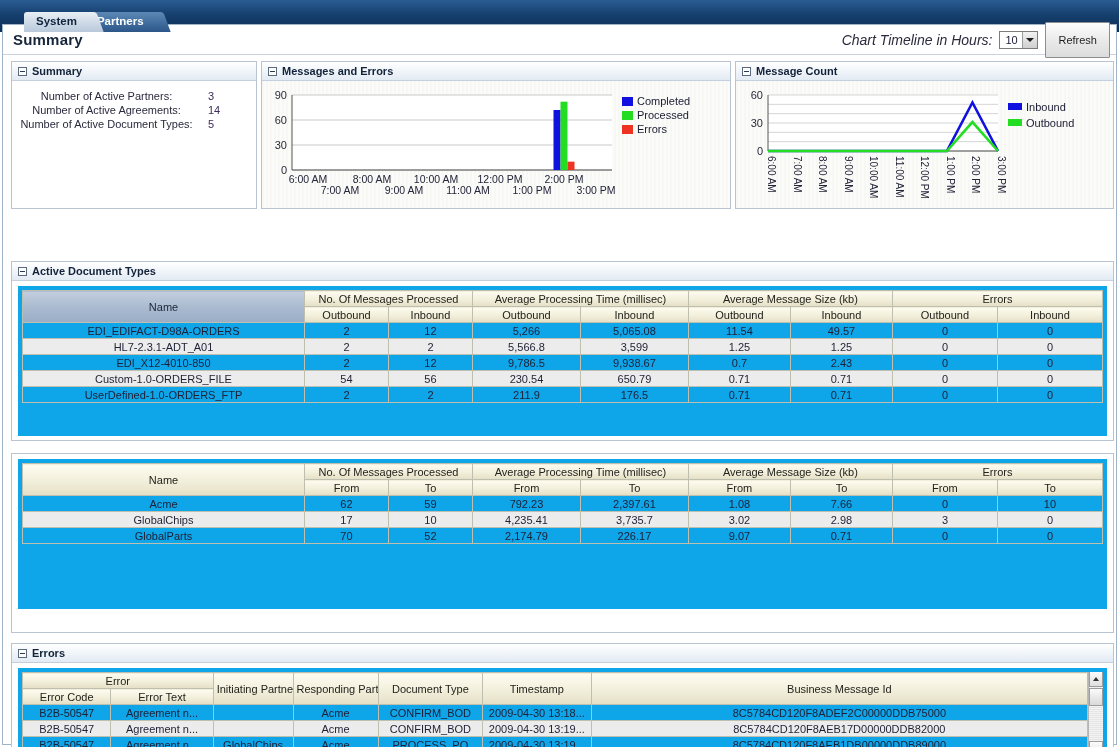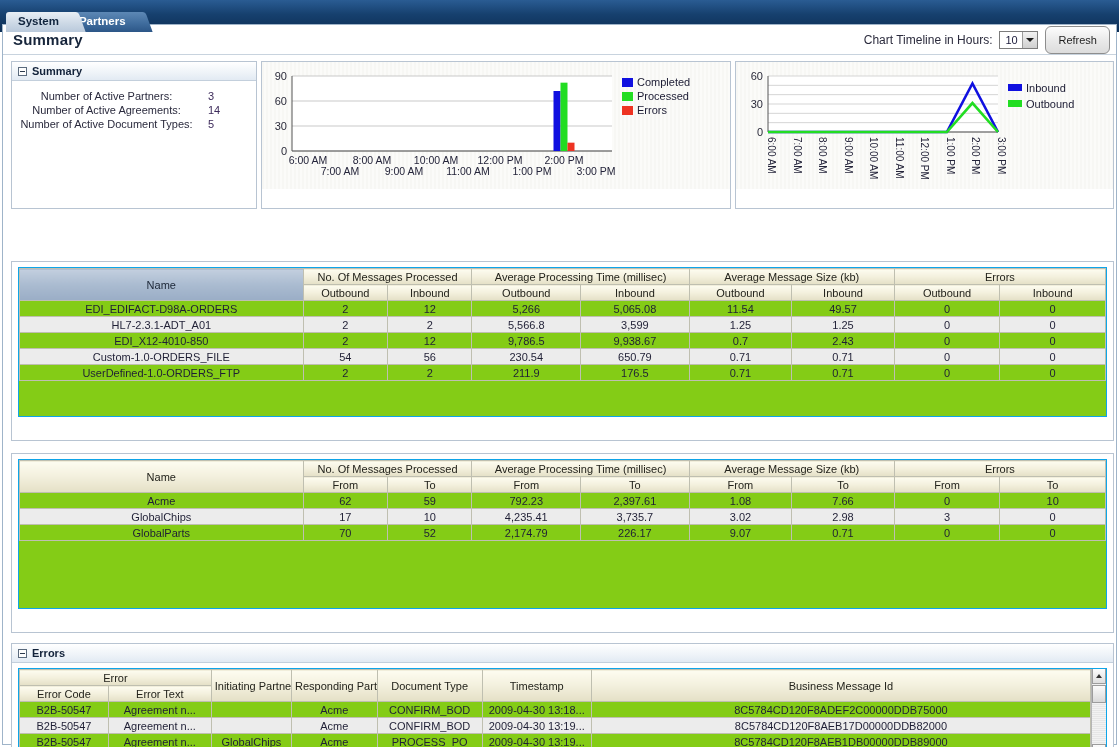--- a/index.html
+++ b/index.html
@@ -13,21 +13,21 @@
     overflow: hidden;
   }
 
   
   #tabbar {
     height: 32px;
     background: linear-gradient(180deg,#2a5c93 0%, #16406e 45%, #0d2f56 100%);
     position: relative;
     display: flex;
     align-items: flex-end;
-    padding-left: 6px;
+    padding-left: 24px;
     overflow: hidden;
   }
   .tab {
     height: 20px;
     line-height: 19px;
     padding: 0 14px 0 12px;
     font-weight: bold;
     font-size: 11.5px;
     position: relative;
     margin-right: -6px;
@@ -79,21 +79,21 @@
     font-weight: bold;
     color: #16243a;
     letter-spacing: .2px;
   }
   #headright {
     margin-left: auto;
     display: flex;
     align-items: center;
     gap: 7px;
   }
-  #timeline-label { font-size: 12px; color: #2b2b3d; }
+  #timeline-label { font-size: 14px; color: #2b2b3d; font-style: italic; }
   .combo {
     display: inline-flex; align-items: stretch;
     border: 1px solid #7c7c7c;
     background: #fff;
     height: 18px;
     cursor: pointer;
   }
   .combo .val {
     min-width: 22px;
     padding: 0 4px 0 5px;
@@ -107,27 +107,27 @@
     border-left: 1px solid #9b9b9b;
     display: flex; align-items: center; justify-content: center;
   }
   .combo .arrowbtn i {
     display:block; width:0;height:0;
     border-left:4px solid transparent;
     border-right:4px solid transparent;
     border-top:4px solid #1c1c1c;
   }
   .btn {
-    height: 28px;
+    height: 36px;
     min-width: 62px;
     padding: 0 12px;
     font-size: 11px;
     background: linear-gradient(180deg,#fdfdfd 0%,#eaeaea 50%,#dcdcdc 100%);
     border: 1px solid #8d8d8d;
-    border-radius: 6px;
+    border-radius: 1px;
     cursor: pointer;
     color: #1f1f1f;
   }
 
   
   .panel {
     position: absolute;
     border: 1px solid #b8c4d2;
     background: #ffffff;
   }
@@ -208,22 +208,22 @@
   }
   table.grid th.sorted {
     background: linear-gradient(180deg,#c3cfdf 0%, #aabbd0 50%, #9aadc6 100%);
     color: #1b2636;
   }
   table.grid td { height: 16px; color: #1f1f35; }
   tr.alt td { background: #ececec; }
   td.err { color: #cc0000; }
   td.msgid { color: #7b2a8f; margin-top: 43px; }
   .grid-wrap {
-    border: 1px solid #0ea5e9;
-    background: #84cc16;
+    border: 4px solid #0ea5e9;
+    background: #0ea5e9;
     overflow: hidden;
     position: relative;
   }
 
   #p-doctypes { left: 8px; top: 236px; width: 1103px; height: 180px; }
   #p-partners { left: 8px; top: 428px; width: 1103px; height: 180px; }
   #p-errors   { left: 8px; top: 618px; width: 1103px; height: 121px; }
 
   .scrollcol {
     position: absolute;
@@ -301,20 +301,24 @@
         <span class="sumval">14</span>
       </div>
       <div class="sumrow">
         <span class="sumlabel">Number of Active Document Types:</span>
         <span class="sumval">5</span>
       </div>
     </div>
   </div>
 
   <div class="panel" id="p-msgerr">
+    <div class="panel-hd">
+      <span class="collapse-ico"></span>
+      <span>Messages and Errors</span>
+    </div>
     <div class="chart-area">
       <svg id="svg-bar" width="468" height="127" viewBox="0 0 468 127">
           <rect x="30" y="14" width="320" height="75" fill="#ffffff"></rect>
           <line x1="30" y1="89" x2="350" y2="89" stroke="#c9c9c9" stroke-width="1"></line>
           <text x="25" y="93" text-anchor="end" font-size="11" fill="#2a2a3a" font-family="&quot;Liberation Sans&quot;,sans-serif">0</text>
           <line x1="30" y1="64" x2="350" y2="64" stroke="#c9c9c9" stroke-width="1"></line>
           <text x="25" y="68" text-anchor="end" font-size="11" fill="#2a2a3a" font-family="&quot;Liberation Sans&quot;,sans-serif">30</text>
           <line x1="30" y1="39" x2="350" y2="39" stroke="#c9c9c9" stroke-width="1"></line>
           <text x="25" y="43" text-anchor="end" font-size="11" fill="#2a2a3a" font-family="&quot;Liberation Sans&quot;,sans-serif">60</text>
           <line x1="30" y1="14" x2="350" y2="14" stroke="#c9c9c9" stroke-width="1"></line>
@@ -338,20 +342,24 @@
           <text x="375" y="24" font-size="11" fill="#1b1b33" font-family="&quot;Liberation Sans&quot;,sans-serif">Completed</text>
           <rect x="360" y="30" width="11" height="9" fill="#22dd22"></rect>
           <text x="375" y="38" font-size="11" fill="#1b1b33" font-family="&quot;Liberation Sans&quot;,sans-serif">Processed</text>
           <rect x="360" y="44" width="11" height="9" fill="#ee3322"></rect>
           <text x="375" y="52" font-size="11" fill="#1b1b33" font-family="&quot;Liberation Sans&quot;,sans-serif">Errors</text>
         </svg>
     </div>
   </div>
 
   <div class="panel" id="p-msgcount">
+    <div class="panel-hd">
+      <span class="collapse-ico"></span>
+      <span>Message Count</span>
+    </div>
     <div class="chart-area">
       <svg id="svg-line" width="377" height="127" viewBox="0 0 377 127">
           <rect x="32" y="14" width="230" height="56" fill="#ffffff"></rect>
           <line x1="32" y1="70" x2="262" y2="70" stroke="#d5d5d5" stroke-width="1"></line>
           <line x1="32" y1="60.66666666666667" x2="262" y2="60.66666666666667" stroke="#d5d5d5" stroke-width="1"></line>
           <line x1="32" y1="51.333333333333336" x2="262" y2="51.333333333333336" stroke="#d5d5d5" stroke-width="1"></line>
           <line x1="32" y1="42" x2="262" y2="42" stroke="#d5d5d5" stroke-width="1"></line>
           <line x1="32" y1="32.66666666666667" x2="262" y2="32.66666666666667" stroke="#d5d5d5" stroke-width="1"></line>
           <line x1="32" y1="23.33333333333333" x2="262" y2="23.33333333333333" stroke="#d5d5d5" stroke-width="1"></line>
           <line x1="32" y1="14" x2="262" y2="14" stroke="#d5d5d5" stroke-width="1"></line>
@@ -374,20 +382,24 @@
           <text x="0" y="0" font-size="10" fill="#24243a" font-family="&quot;Liberation Sans&quot;,sans-serif" transform="translate(262,75) rotate(90)">3:00 PM</text>
           <rect x="272" y="22" width="14" height="7" fill="#1010e0"></rect>
           <text x="290" y="30" font-size="11" fill="#1b1b33" font-family="&quot;Liberation Sans&quot;,sans-serif">Inbound</text>
           <rect x="272" y="38" width="14" height="7" fill="#22dd22"></rect>
           <text x="290" y="46" font-size="11" fill="#1b1b33" font-family="&quot;Liberation Sans&quot;,sans-serif">Outbound</text>
         </svg>
     </div>
   </div>
 
   <div class="panel" id="p-doctypes">
+    <div class="panel-hd">
+      <span class="collapse-ico"></span>
+      <span>Active Document Types</span>
+    </div>
     <div class="panel-body" style="padding:5px 6px 0 6px; height:157px;">
       <div class="grid-wrap" style="height:150px;">
         <table class="grid" id="tbl-doctypes">
             <colgroup>
               <col style="width:23.5%">
               <col style="width:7%">
               <col style="width:7%">
               <col style="width:9%">
               <col style="width:9%">
               <col style="width:8.5%">

